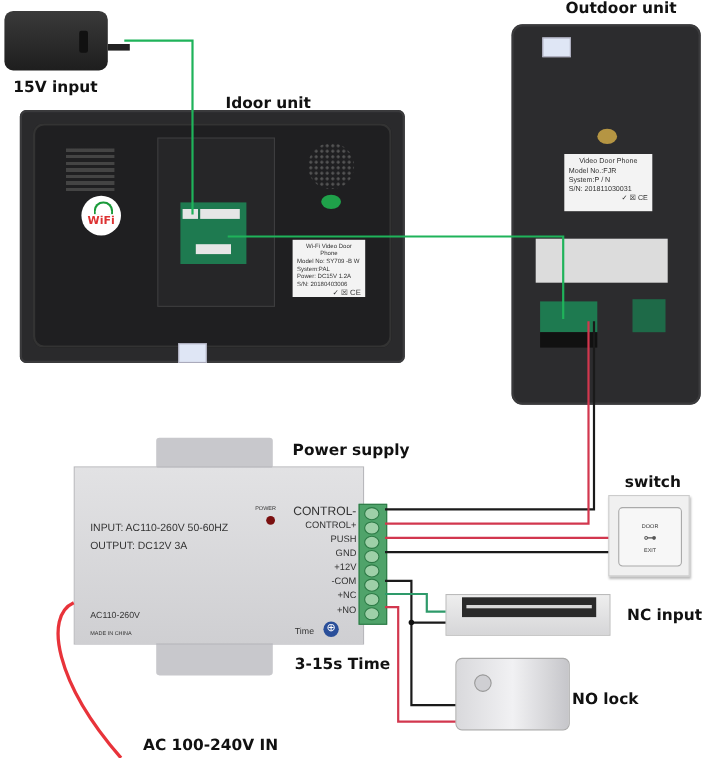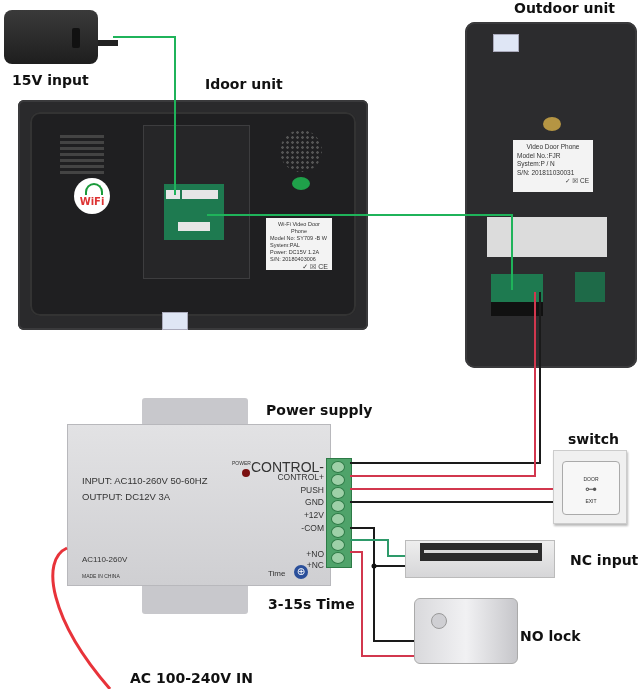--- a/index.html
+++ b/index.html
@@ -54,21 +54,21 @@
   svg.wires{position:absolute;left:0;top:0;}
 </style>
 </head>
 <body>
 
 <div class="abs adapter">
   <div class="plug"></div>
   <div class="cord"></div>
 </div>
 <div class="caption" style="left:12px;top:72px;">15V input</div>
-<div class="caption" style="left:205px;top:76px;">Idoor unit</div>
+<div class="caption" style="left:205px;top:86px;">Idoor unit</div>
 <div class="caption" style="left:514px;top:0px;">Outdoor unit</div>
 
 <div class="abs indoor">
   <div class="inner"></div>
   <div class="vent"></div>
   <div class="wifi">
       <i></i>
       <span>WiFi</span>
     </div>
   <div class="bracket"></div>
@@ -112,27 +112,27 @@
 <div class="abs psu">
   <div class="t" style="left:14px;top:50px;font-size:9.5px;">INPUT: AC110-260V 50-60HZ</div>
   <div class="t" style="left:14px;top:66px;font-size:9.5px;">OUTPUT: DC12V   3A</div>
   <div class="t" style="left:164px;top:35px;font-size:5px;">POWER</div>
   <div class="led"></div>
   <div class="t" style="left:14px;top:130px;font-size:8px;">AC110-260V</div>
   <div class="t" style="left:14px;top:148px;font-size:5px;">MADE IN CHINA</div>
   <div class="t" style="left:200px;top:144px;font-size:8px;">Time</div>
   <div class="knob">⊕</div>
   <div id="termlabels">
-      <div class="t" style="right: 6px; top: 34px; font-size: 14px; text-align: right;">CONTROL-</div>
+      <div class="t" style="right: 6px; top: 34px; font-size: 11px; text-align: right;">CONTROL-</div>
       <div class="t" style="right: 6px; top: 46.8px; font-size: 8.5px; text-align: right;">CONTROL+</div>
       <div class="t" style="right: 6px; top: 59.6px; font-size: 8.5px; text-align: right;">PUSH</div>
       <div class="t" style="right: 6px; top: 72.4px; font-size: 8.5px; text-align: right;">GND</div>
       <div class="t" style="right: 6px; top: 85.2px; font-size: 8.5px; text-align: right;">+12V</div>
       <div class="t" style="right: 6px; top: 98px; font-size: 8.5px; text-align: right;">-COM</div>
-      <div class="t" style="right: 6px; top: 110.8px; font-size: 8.5px; text-align: right; margin-top: 24px;">+NC</div>
+      <div class="t" style="right: 6px; top: 110.8px; font-size: 8.5px; text-align: right;">+NC</div>
       <div class="t" style="right: 6px; top: 123.6px; font-size: 8.5px; text-align: right;">+NO</div>
     </div>
 </div>
 <div class="abs term-block" id="termblock">
     <div class="s" style="top: 2px;"></div>
     <div class="s" style="top: 15px;"></div>
     <div class="s" style="top: 28px;"></div>
     <div class="s" style="top: 41px;"></div>
     <div class="s" style="top: 54px;"></div>
     <div class="s" style="top: 67px;"></div>

